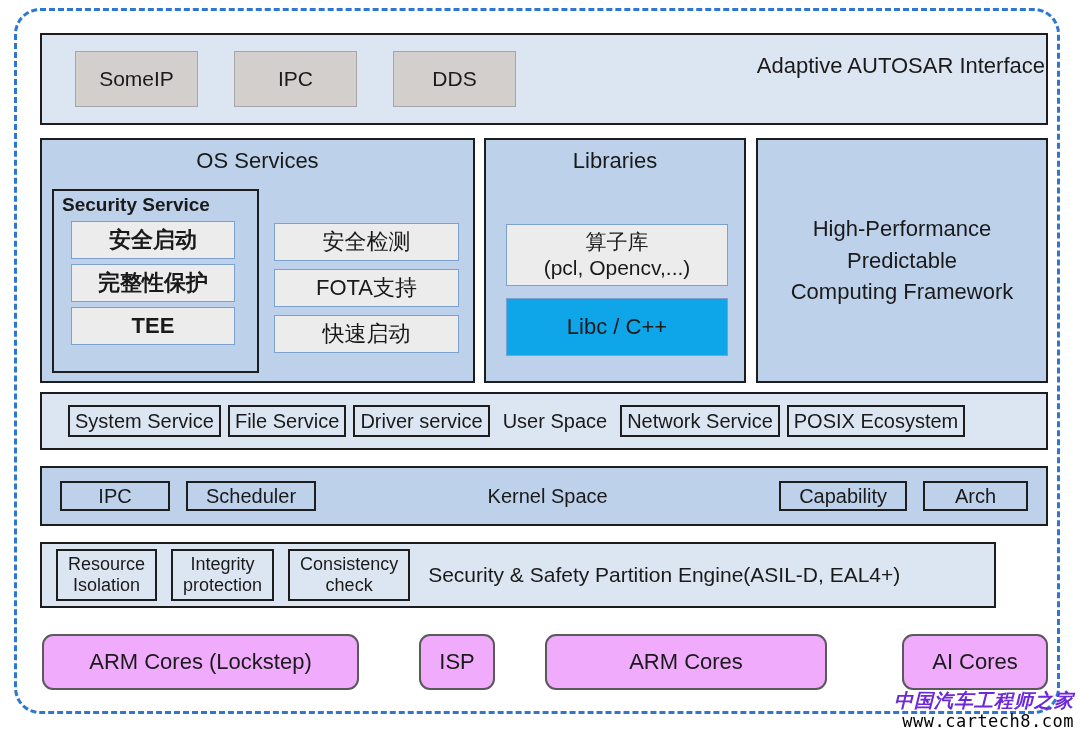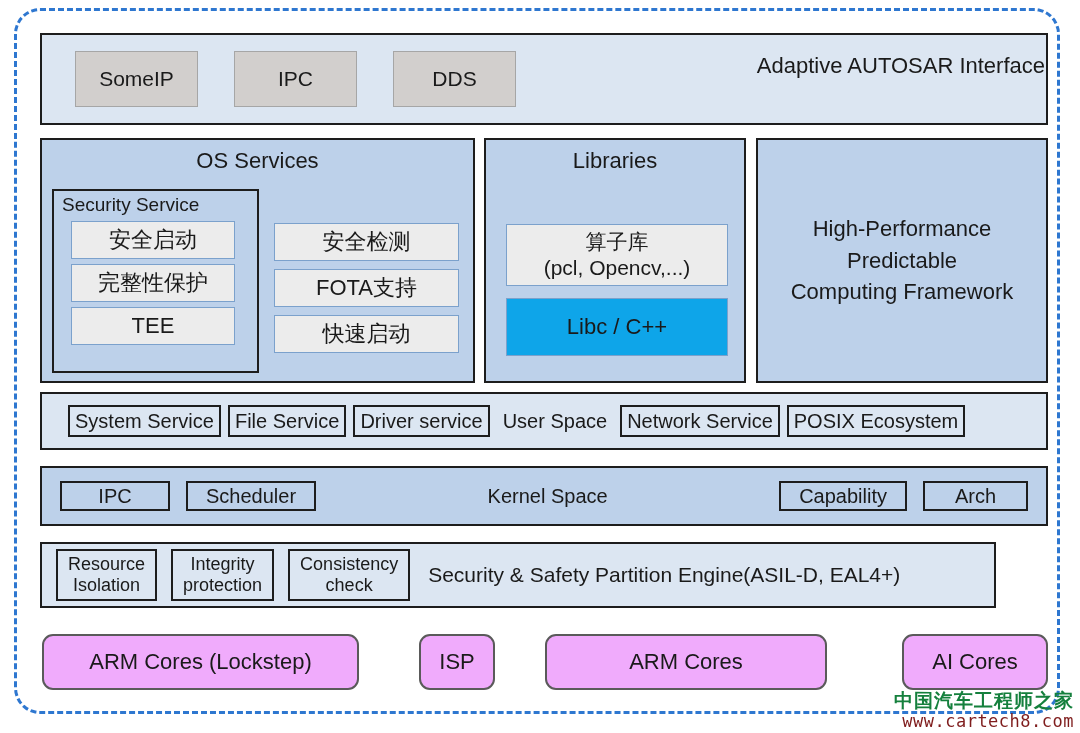--- a/index.html
+++ b/index.html
@@ -58,20 +58,21 @@
   
   #os-services{ left:40px; top:138px; width:435px; height:245px;
      flex-direction:column; align-items:stretch; }
   #os-services-title{ text-align:center; font-size:22px; margin-top:8px; }
   #security-service{
     position:absolute; left:10px; top:49px;
     width:207px; height:184px;
     border:2px solid #1d1d1d;
     box-sizing:border-box;
     background:transparent;
+    font-weight:bold;
   }
   #security-service-title{
     font-size:19px; margin:3px 0 0 8px;
   }
   .liteblock{
     background:#ececec;
     border:1px solid #7ba1cc;
     box-sizing:border-box;
     display:flex;align-items:center;justify-content:center;
     font-size:22px;
@@ -170,26 +171,26 @@
   #hw-ai{          left:862px; width:146px; }
 
   
   #watermark{
     position:absolute; right:6px; bottom:2px;
     text-align:right; color:#6b6b6b;
     pointer-events:none;
   }
   #wm-cn{
     font-family:"DejaVu Serif","Liberation Serif",serif;
-    font-size:19px; font-weight:bold; 
-    color:#15803d; letter-spacing:1px; line-height:1.1;
+    font-size:19px; font-weight:bold; font-style:italic;
+    color:#6d28d9; letter-spacing:1px; line-height:1.1;
   }
   #wm-url{
     font-family:"DejaVu Sans Mono","Liberation Mono",monospace;
-    font-size:17px; color:#7f1d1d; letter-spacing:0.5px;
+    font-size:17px; color:#000000; letter-spacing:0.5px;
   }
 </style>
 </head>
 <body>
 
 <div id="dashed-frame"></div>
 
 <div class="band" id="top-band">
   <div class="chipwrap">
     <div class="graychip" id="chip-someip">

